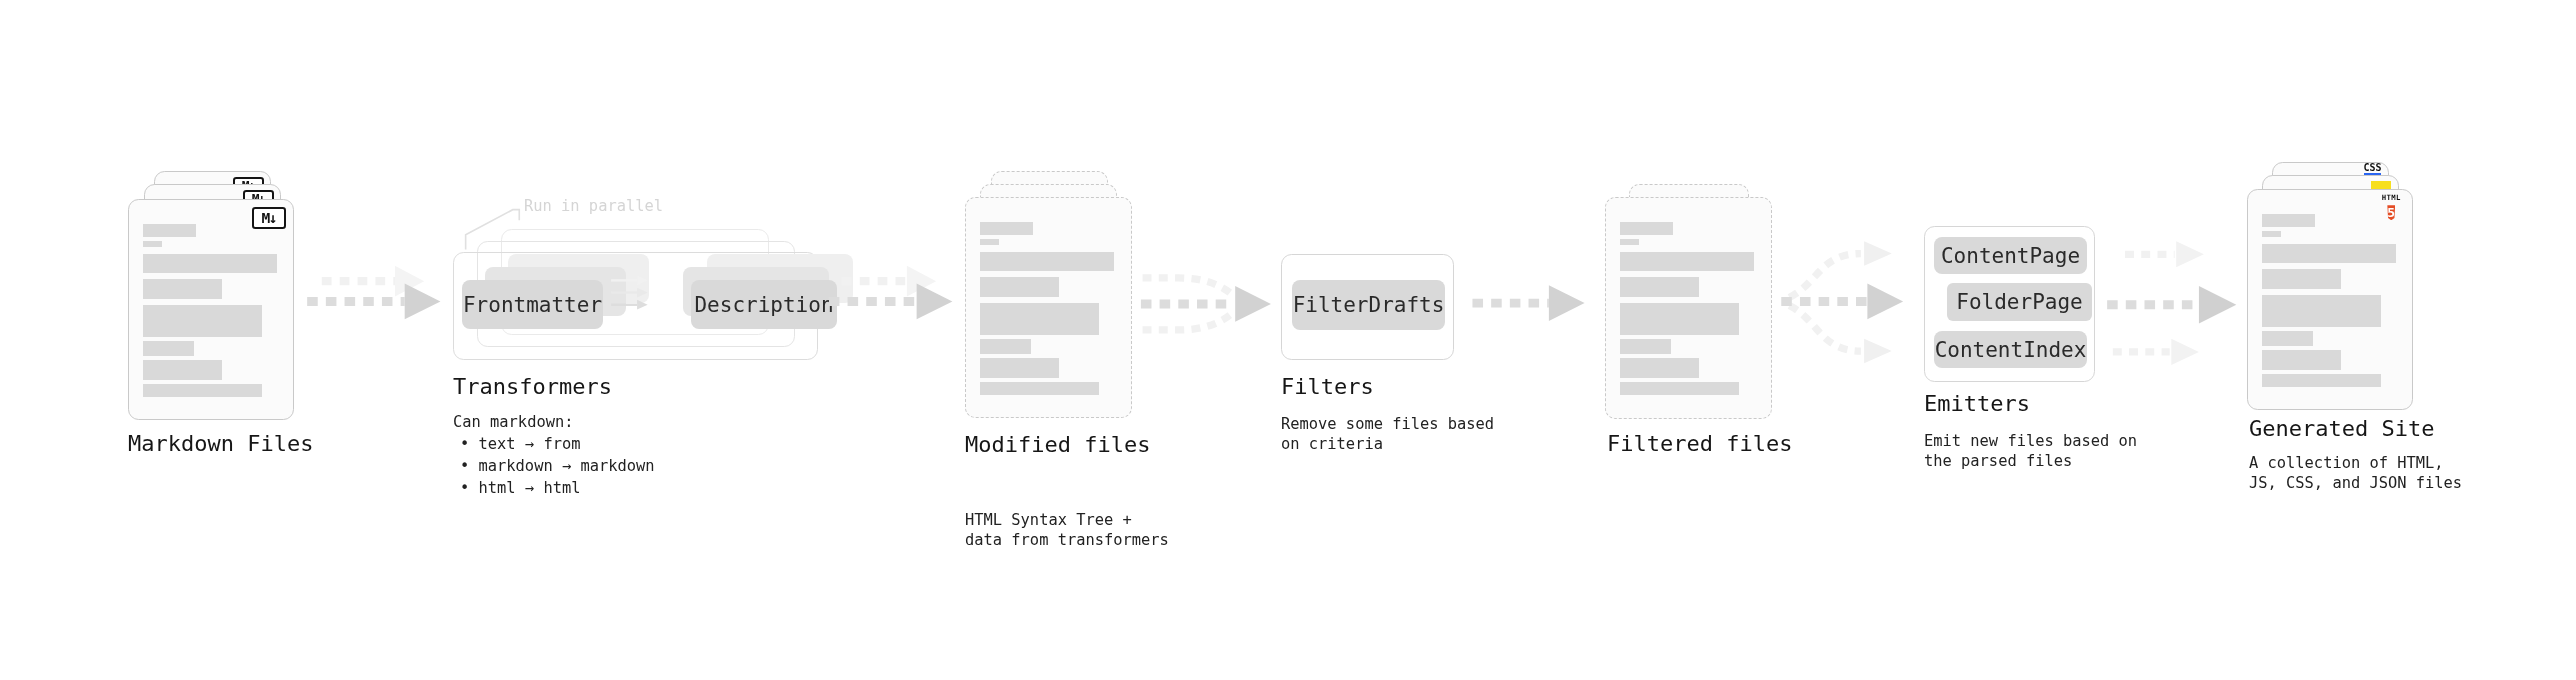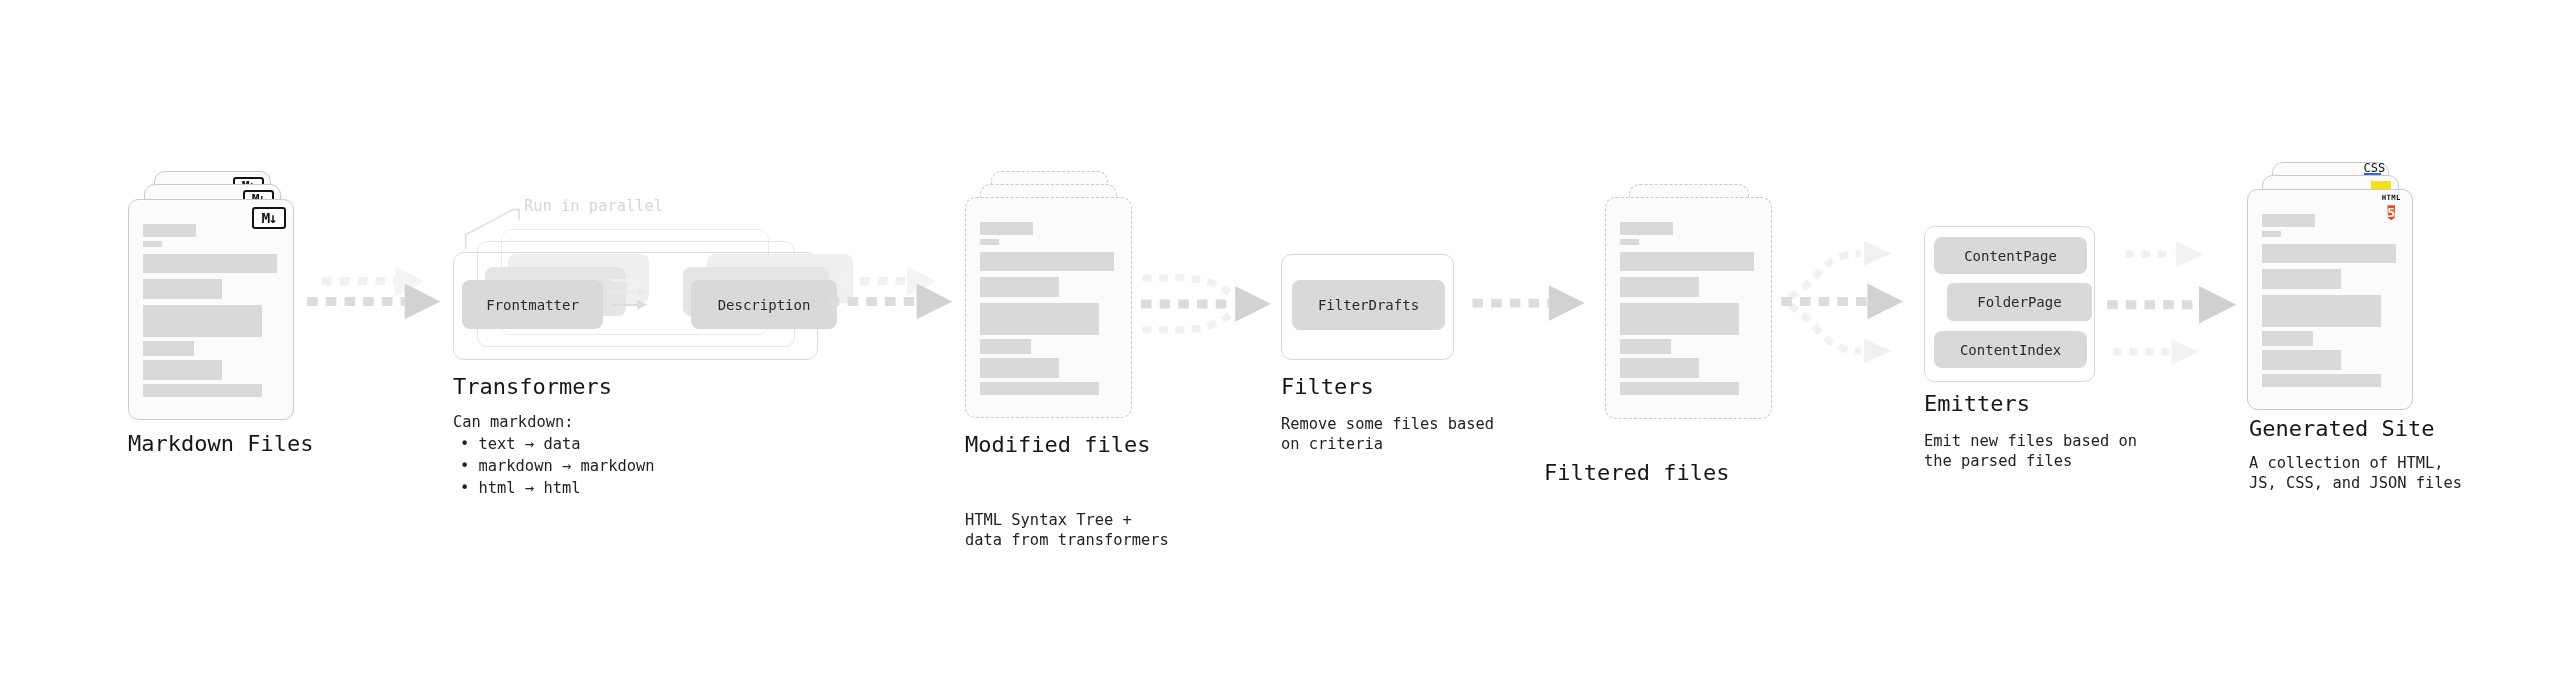--- a/index.html
+++ b/index.html
@@ -30,37 +30,37 @@
   .md-badge {
     position:absolute; right:7.3px; top:6.5px; width:34px; height:22px;
     border:2.4px solid #141414; border-radius:3.3px; background:#ffffff;
     font-weight:bold; font-size:14.6px; line-height:17px; text-align:center;
     color:#141414; letter-spacing:-1.6px;
   }
   .md-badge.small { width:31px; height:19.5px; font-size:13px; line-height:14.6px; right:6.5px; top:4.9px; }
 
   
   .css-badge { position:absolute; right:6.5px; top:2.4px; width:18px; text-align:center; }
-  .css-badge .txt { font-size:12px; font-weight:normal; color:#111; letter-spacing:0; line-height:6.5px; display:block; }
+  .css-badge .txt { font-size:10px; font-weight:bold; color:#111; letter-spacing:0; line-height:6.5px; display:block; }
   .css-badge .bar { position:static; display:block; width:16.3px; height:2.4px; background:#2965f1; margin:0.8px auto 0; }
   .js-badge { position:absolute; right:7.3px; top:4.9px; width:19.5px; height:10.6px; background:#f7df1e; }
   .html5-badge { position:absolute; right:10.6px; top:4.1px; width:20.3px; text-align:center; }
   .html5-badge .txt { font-size:7.3px; font-weight:bold; color:#111; line-height:8.1px; display:block; letter-spacing:0.4px; }
   .html5-shield {
     width:19.5px; height:22px; margin:0.8px auto 0; background:#e44d26;
     clip-path:polygon(0 0, 100% 0, 91% 85%, 50% 100%, 9% 85%);
     color:#ffffff; font-size:13px; font-weight:bold; line-height:21px; text-align:center;
   }
 
   
   .obox { position:absolute; border:1.6px solid #dcdcdc; border-radius:10.6px; background:transparent; }
   .pill {
     position:absolute; background:#d9d9d9; border-radius:8.1px;
     display:flex; align-items:center; justify-content:center;
-    font-size:14px; color:#2a2a2a; white-space:nowrap;
+    font-size:21px; color:#2a2a2a; white-space:nowrap;
   }
   .pill.ghost1 { background:#e5e5e5; }
   .pill.ghost2 { background:#efefef; }
 
   
   .stage-title { position:absolute; font-size:22px; line-height:24.4px; color:#161616; white-space:nowrap; }
   .stage-desc  { position:absolute; font-size:15.4px; line-height:20.3px; color:#222222; white-space:pre-line; }
   .bullets { position:absolute; font-size:15.4px; line-height:22px; color:#222222; white-space:nowrap; }
   .annotation { position:absolute; font-size:15.4px; color:#d5d5d5; white-space:nowrap; }
 </style>
@@ -161,21 +161,21 @@
 
     <div class="pill ghost2" style="left:707px; top:254px; width:146px; height:49px;"></div>
     <div class="pill ghost1" style="left:683px; top:267px; width:146px; height:49px;"></div>
     <div class="pill" style="left:661px; top:280px; width:146px; height:49px;margin-left:30px;">Description</div>
 
     <div class="annotation" style="left:524px; top:197px;">Run in parallel</div>
 
     <div class="stage-title" style="left:453px; top:375px;">Transformers</div>
     <div class="stage-desc" style="left:453px; top:412px;">Can markdown:</div>
     <div class="bullets" style="left:460px; top:433px;">
-      <div>• text → data</div>
+      <div>• text → from</div>
       <div>• markdown → markdown</div>
       <div>• html → html</div>
     </div>
   </div>
 
   <div>
     <div class="filecard dashed" style="left:991px; top:171px; width:117px;"></div>
     <div class="filecard dashed" style="left:980px; top:184px; width:137px;"></div>
     <div class="filecard dashed" style="left:965px; top:197px; width:167px;">
       <div class="bars">
@@ -209,21 +209,21 @@
         <div class="bar b1"></div>
           <div class="bar b2"></div>
           <div class="bar b3"></div>
           <div class="bar b4"></div>
         <div class="bar b5"></div>
           <div class="bar b6"></div>
           <div class="bar b7"></div>
           <div class="bar b8"></div>
       </div>
     </div>
-    <div class="stage-title" style="left:1544px; top:432px;margin-top:29px;">Filtered files</div>
+    <div class="stage-title" style="left:1607px; top:432px;">Filtered files</div>
   </div>
 
   <div>
     <div class="obox" style="left:1924px; top:226px; width:171px; height:156px; border-color:#d6d6d6;"></div>
     <div class="pill" style="left:1934px; top:237px; width:153px; height:37px;">ContentPage</div>
     <div class="pill" style="left:1947px; top:283px; width:145px; height:38px;border-radius:6px;">FolderPage</div>
     <div class="pill" style="left:1934px; top:331px; width:153px; height:37px;">ContentIndex</div>
     <div class="stage-title" style="left:1924px; top:392px;">Emitters</div>
     <div class="stage-desc" style="left:1924px; top:431px;">Emit new files based on
 the parsed files</div>

